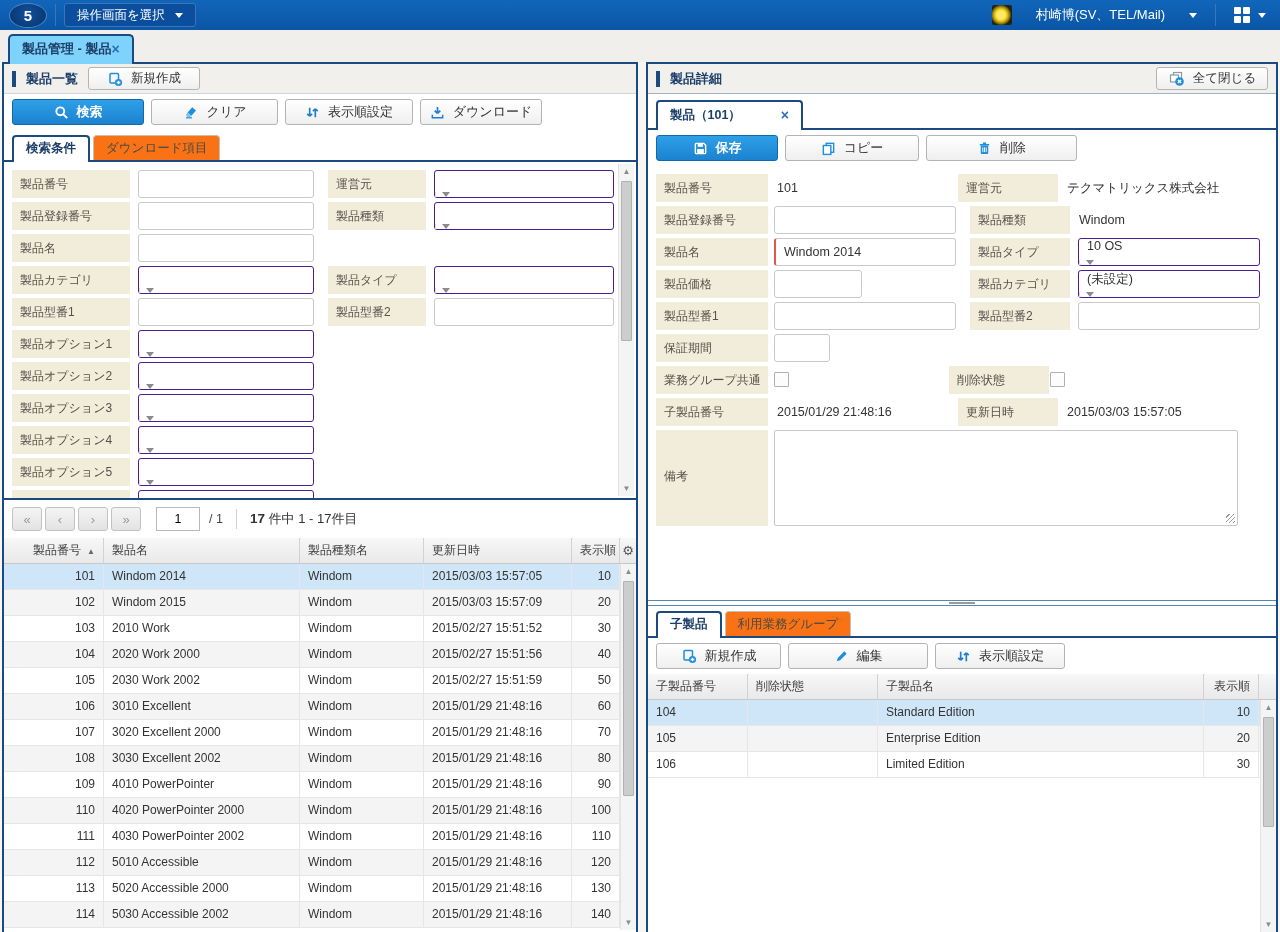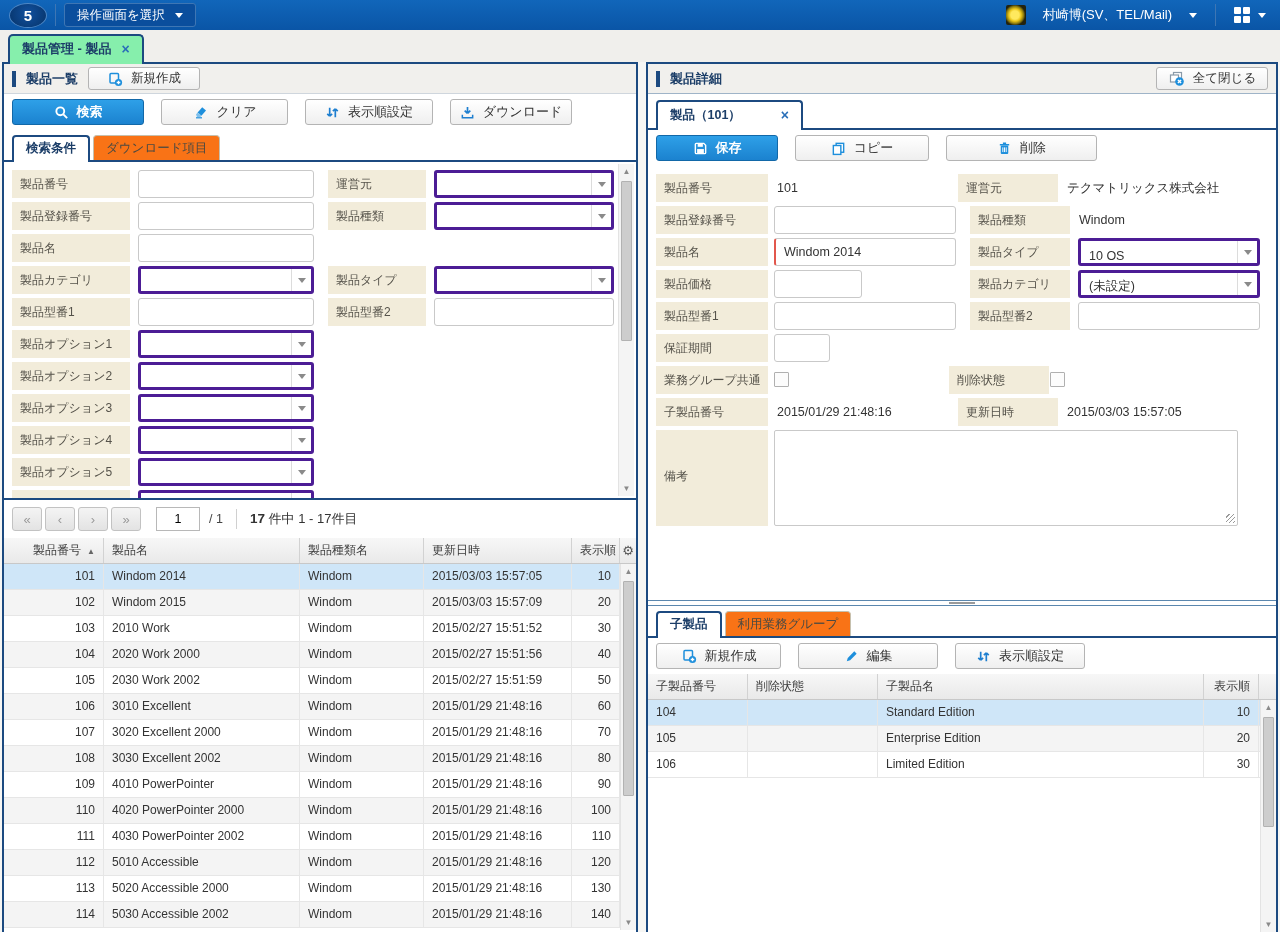--- a/index.html
+++ b/index.html
@@ -19,62 +19,62 @@
   .avatar { width:20px; height:20px; border-radius:2px;
     background:radial-gradient(circle at 45% 50%, #ffe95e 0 28%, #e8c419 42%, #8a7a10 58%, #23230f 70%), #1c1c0c; }
   .user-name { color:#fff; font-size:13px; }
   .caret { width:0; height:0; border-left:4px solid transparent; border-right:4px solid transparent; border-top:5px solid #fff; }
   .caret.g { border-top-color:#8a8a8a; border-left-width:4px; border-right-width:4px; }
   .grid-icon { width:16px; height:16px; display:grid; grid-template-columns:7px 7px; grid-template-rows:7px 7px; gap:2px; }
   .grid-icon span { background:#fff; border-radius:1px; }
 
   
   .tabstrip { position:absolute; left:0; top:30px; width:1280px; height:32px; background:#f0efec; display:flex; align-items:flex-end; padding-left:8px; }
-  .main-tab { position:relative; z-index:6; height:30px; margin-bottom:-2px; background:#86efac;
+  .main-tab { position:relative; z-index:6; height:30px; margin-bottom:-2px; background:#7dd3fc;
     border:2px solid #1c4a80; border-bottom:none; border-radius:5px 5px 0 0;
-    display:flex; align-items:center; gap:10px; padding:0 12px 2px 12px; cursor:pointer; }
+    display:flex; align-items:center; gap:0; padding:0 12px 2px 12px; cursor:pointer; }
   .main-tab .lbl { font-size:13px; font-weight:bold; color:#1c3e68; }
   .tab-x { color:#2a6fb8; font-weight:bold; font-size:14px; cursor:pointer; line-height:1; }
 
   
   .panel { position:absolute; top:62px; height:870px; background:#fff; border:2px solid #1c4a80; border-bottom:none; overflow:hidden; }
   .panel-left  { left:2px;  width:636px; }
   .panel-right { left:646px; width:632px; }
 
   .p-header { height:30px; background:#f1f0ed; border-bottom:1px solid #cfd6dd; display:flex; align-items:center; padding:0 8px; gap:10px; }
   .accent { width:4px; height:16px; background:#1c4a80; }
   .p-title { font-size:13px; font-weight:bold; color:#1c3e68; }
 
   .btn { height:26px; border:1px solid #b4b4b4; border-radius:3px; background:linear-gradient(#fff,#efefef);
     display:inline-flex; align-items:center; justify-content:center; gap:8px; font-size:13px; color:#333; cursor:pointer; }
   .btn.small { height:23px; font-size:12.5px; }
   .btn.primary { background:linear-gradient(#2ea0e8,#1b82cf); border-color:#1268a8; color:#fff; font-weight:bold; }
 
-  .toolbar { height:36px; background:#fff; display:flex; align-items:center; padding:0 8px; gap:17px; }
+  .toolbar { height:36px; background:#fff; display:flex; align-items:center; padding:0 8px; gap:7px; }
 
   
   .tabs-strip { height:32px; background:#fff; border-bottom:2px solid #1c4a80; display:flex; align-items:flex-end; padding-left:8px; gap:3px; }
   .tabs-strip.tall { height:36px; }
   .stab { position:relative; z-index:2; margin-bottom:-2px; background:#fff; border:2px solid #1c4a80; border-bottom:none;
     border-radius:4px 4px 0 0; height:27px; display:flex; align-items:center; gap:9px; padding:0 12px 2px 12px; font-size:12.5px; color:#1c3e68; font-weight:bold; cursor:pointer; }
   .stab.tall { height:30px;gap:40px; }
   .stab-in { background:#f97316; border:1px solid #c6c0ae; border-bottom:none; border-radius:4px 4px 0 0;
     height:25px; display:flex; align-items:center; padding:0 12px; font-size:12.5px; color:#4c4a42; cursor:pointer; }
 
   
   .f-area { position:relative; background:#fff; overflow:hidden; padding:8px 0 0 8px; }
   .lp-form { height:338px; border-bottom:2px solid #1c4a80; }
   .f-row { display:flex; margin-bottom:4px; }
   .f-lab { background:#f2ecda; color:#55524a; font-size:12px; height:28px; line-height:28px; padding:0 8px;
     overflow:hidden; white-space:nowrap; }
   .w-lab1 { width:118px; } .w-lab2 { width:98px; margin-left:14px; }
   .f-gap { margin-left:8px; }
   .inp { height:28px; border:1px solid #c9c9c9; border-radius:3px; background:#fff; font-size:12.5px; color:#333; padding:0 8px;
     font-family:"Liberation Sans","DejaVu Sans",sans-serif; }
-  .sel { height:28px; border:3px solid #4c1d95; border-radius:3px; background:#fff; display:flex; align-items:flex-end; cursor:pointer; }
+  .sel { height:28px; border:1px solid #4c1d95; border-radius:3px; background:#fff; display:flex; align-items:flex-start; cursor:pointer;flex-direction:column; }
   .sel .sval { flex:1; font-size:12.5px; color:#333; padding:0 8px; overflow:hidden; white-space:nowrap; }
   .sel .sbtn { width:20px; align-self:stretch; border-left:1px solid #dcdcdc; display:flex; align-items:center; justify-content:center; }
   .w176 { width:176px; } .w180 { width:180px; } .w182 { width:182px; } .w88 { width:88px; } .w56 { width:56px; }
   .ro-val { font-size:12.5px; color:#333; height:28px; line-height:28px; padding-left:9px; white-space:nowrap; }
   .req { border-left:2px solid #e2574c; }
   .chk { width:15px; height:15px; border:1px solid #b0b0b0; background:#fcfcfc; margin:6px 0 0 1px; border-radius:1px; cursor:pointer; }
 
   .rp-form { height:434px; }
   .rp-form .f-lab1 { width:112px; }
   .rp-form .f-lab2 { width:100px; margin-left:14px; }
@@ -129,21 +129,21 @@
 <body>
 
 <div class="topbar">
   <div class="logo">5</div>
   <div class="tb-sep"></div>
   <div class="screen-select">
     <span>操作画面を選択</span>
     <span class="caret"></span>
   </div>
   <div class="tb-right">
-    <div style="display:flex;align-items:center;gap:17px;cursor:pointer;">
+    <div style="display:flex;align-items:center;gap:24px;cursor:pointer;">
       <span class="avatar"></span>
       <span class="user-name">村崎博(SV、TEL/Mail)</span>
       <span class="caret"></span>
     </div>
     <div class="tb-sep"></div>
     <div style="display:flex;align-items:center;gap:8px;cursor:pointer;">
       <span class="grid-icon">
           <span></span>
           <span></span>
           <span></span>

